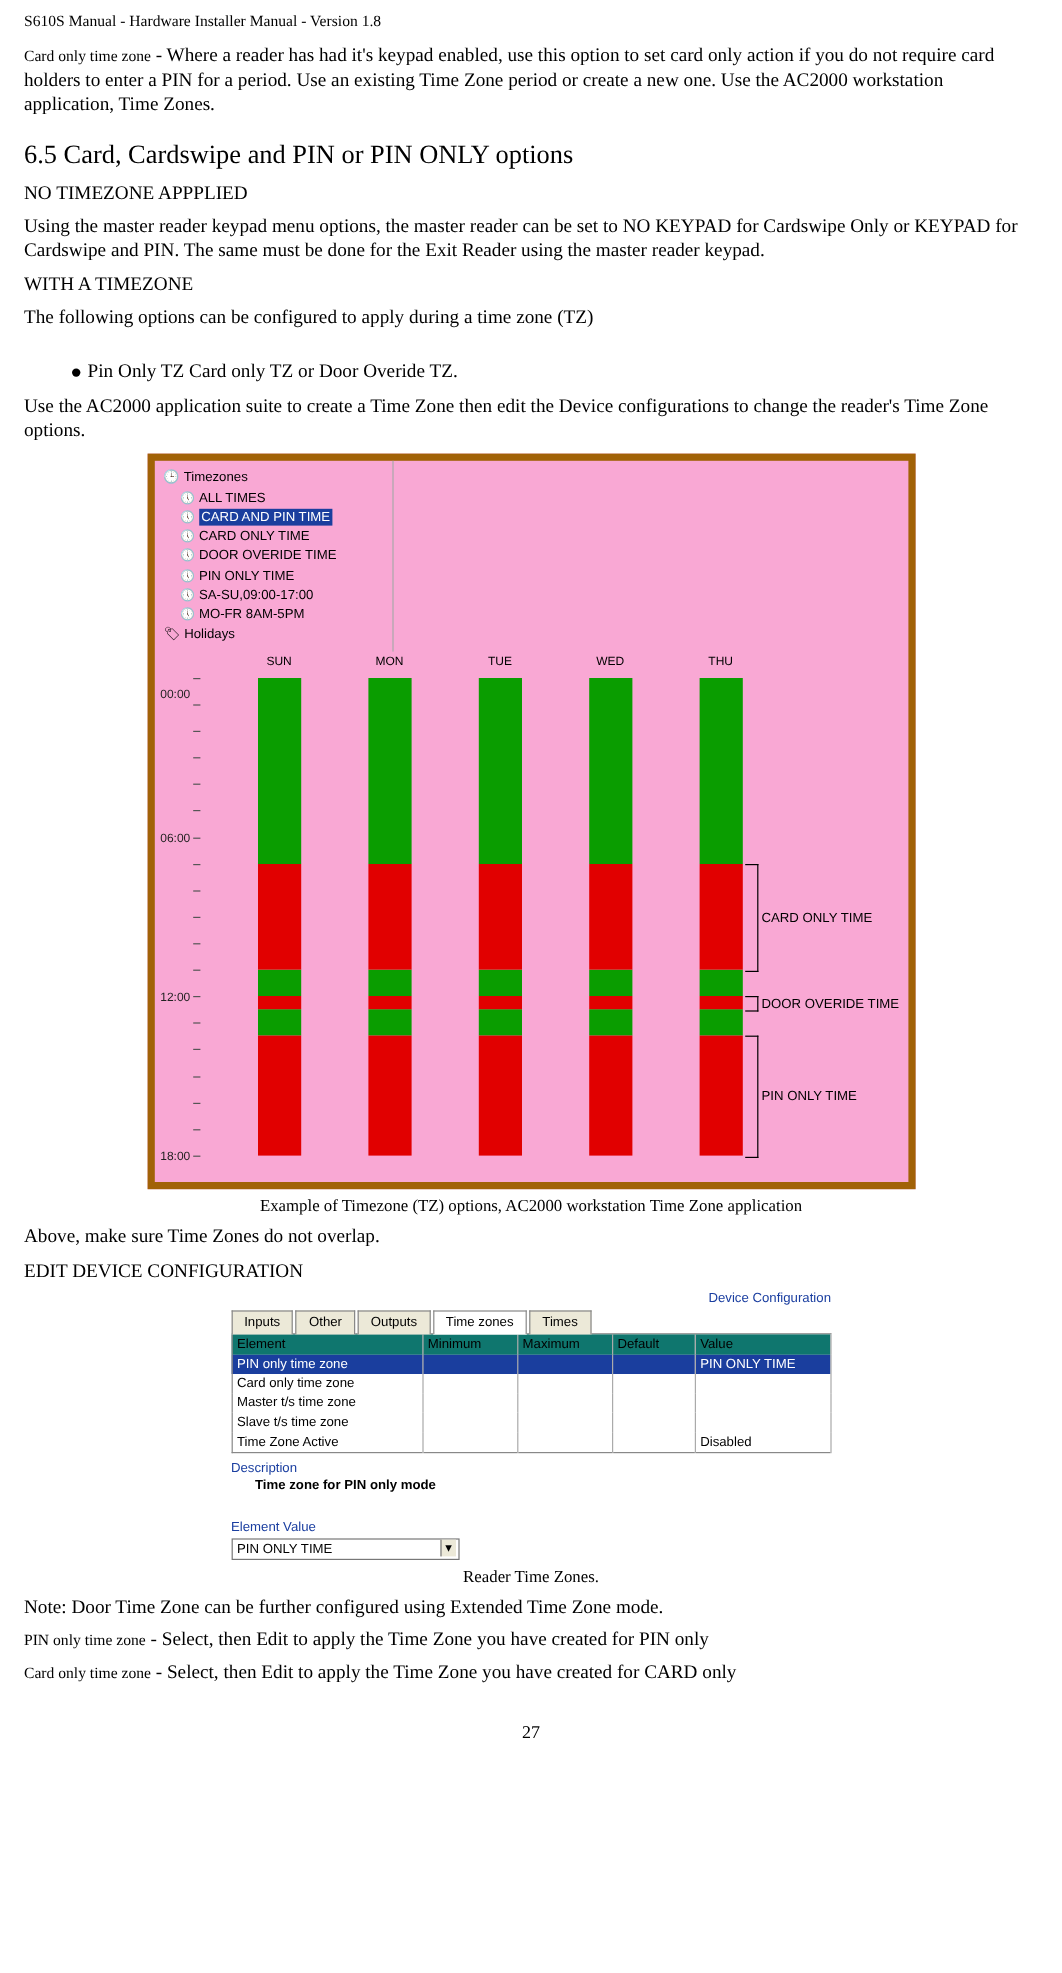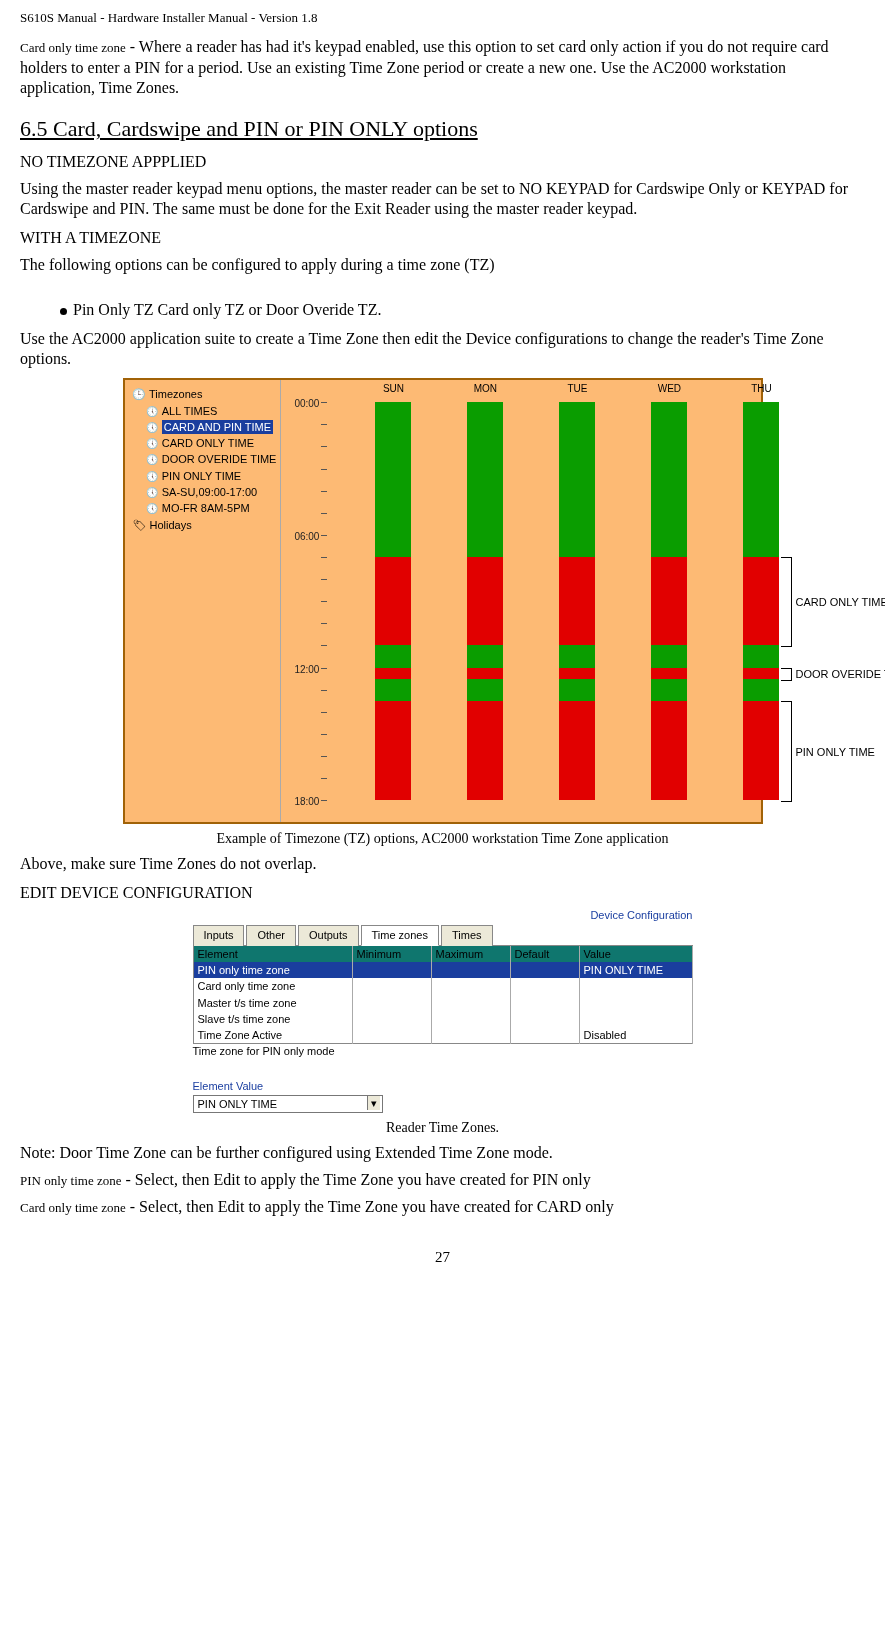--- a/index.html
+++ b/index.html
@@ -18,21 +18,20 @@
   .para {
     margin: 6px 0;
   }
   .small-label {
     font-size: 13px;
   }
   h2 {
     font-size: 22px;
     font-weight: normal;
     margin: 16px 0 4px 0;
-    text-decoration: underline;
   }
   .sub-heading {
     font-size: 16px;
     margin-top: 8px;
   }
   .bullet-row {
     margin: 24px 0 8px 40px;
   }
   .bullet-dot {
     display: inline-block;
@@ -77,22 +76,23 @@
     width: 190px;
     background: linear-gradient(#6ea0f0, #2a5bc0);
   }
   .tz-tab-sel {
     flex: 1;
     background: linear-gradient(#5d90e8, #2050b8);
     margin-left: 2px;
   }
   .tz-body {
     display: flex;
-    border: 2px solid #a16207;
-    background: #fdba74;
+    border: 6px solid #a16207;
+    background: #f9a8d4;
+    flex-direction: column;
   }
   .tz-tree {
     width: 190px;
     padding: 6px 4px;
     border-right: 1px solid #aaa;
     font-size: 11px;
   }
   .tz-tree-item {
     padding: 1px 0 1px 18px;
     white-space: nowrap;
@@ -239,21 +239,22 @@
   .dc-row-sel td {
     background: #1a3e9e;
     color: #fff;
   }
   .dc-desc-label {
     color: #1a3ea0;
     font-size: 11px;
     margin-top: 6px;
   }
   .dc-desc-text {
-    font-weight: normal;
+    font-weight: bold;
+    margin-left: 20px;
     font-size: 11px;
   }
   .dc-elval-label {
     color: #1a3ea0;
     font-size: 11px;
     margin-top: 20px;
   }
   .dc-select {
     display: inline-block;
     border: 1px solid #777;
@@ -306,21 +307,21 @@
           <div class="tz-tree-item tz-tree-leaf">CARD ONLY TIME</div>
           <div class="tz-tree-item tz-tree-leaf">DOOR OVERIDE TIME</div>
           <div class="tz-tree-item tz-tree-leaf">PIN ONLY TIME</div>
           <div class="tz-tree-item tz-tree-leaf">SA-SU,09:00-17:00</div>
           <div class="tz-tree-item tz-tree-leaf">MO-FR 8AM-5PM</div>
         </div>
       <div class="tz-tree-item tz-holidays" style="padding-left:4px;">Holidays</div>
     </div>
     <div class="tz-chart-wrap">
       <div class="tz-times-col" id="tz-times-col">
-          <div class="tz-time-label" style="top: 17px;">00:00</div>
+          <div class="tz-time-label" style="top: 30px;">00:00</div>
           <div class="tz-time-label" style="top: 149.667px;">06:00</div>
           <div class="tz-time-label" style="top: 282.333px;">12:00</div>
           <div class="tz-time-label" style="top: 415px;">18:00</div>
         </div>
       <div class="tz-grid" id="tz-grid">
           <div class="tz-day-col">
             <div class="tz-day-head">SUN</div>
             <div class="tz-segment tz-green" style="top: 0px; height: 154.778px;"></div>
             <div class="tz-segment tz-green" style="top: 243.222px; height: 22.1111px;"></div>
             <div class="tz-segment tz-green" style="top: 276.389px; height: 22.1111px;"></div>
@@ -454,20 +455,21 @@
         </tr>
         <tr>
           <td>Time Zone Active</td>
           <td></td>
           <td></td>
           <td></td>
           <td>Disabled</td>
         </tr>
       </tbody>
   </table>
+  <div class="dc-desc-label">Description</div>
   <div class="dc-desc-text">Time zone for PIN only mode</div>
   <div class="dc-elval-label">Element Value</div>
   <div class="dc-select">PIN ONLY TIME</div>
 </div>
 
 <div class="caption">Reader Time Zones.</div>
 
 <div class="para">Note: Door Time Zone can be further configured using Extended Time Zone mode.</div>
 
 <div class="para">

